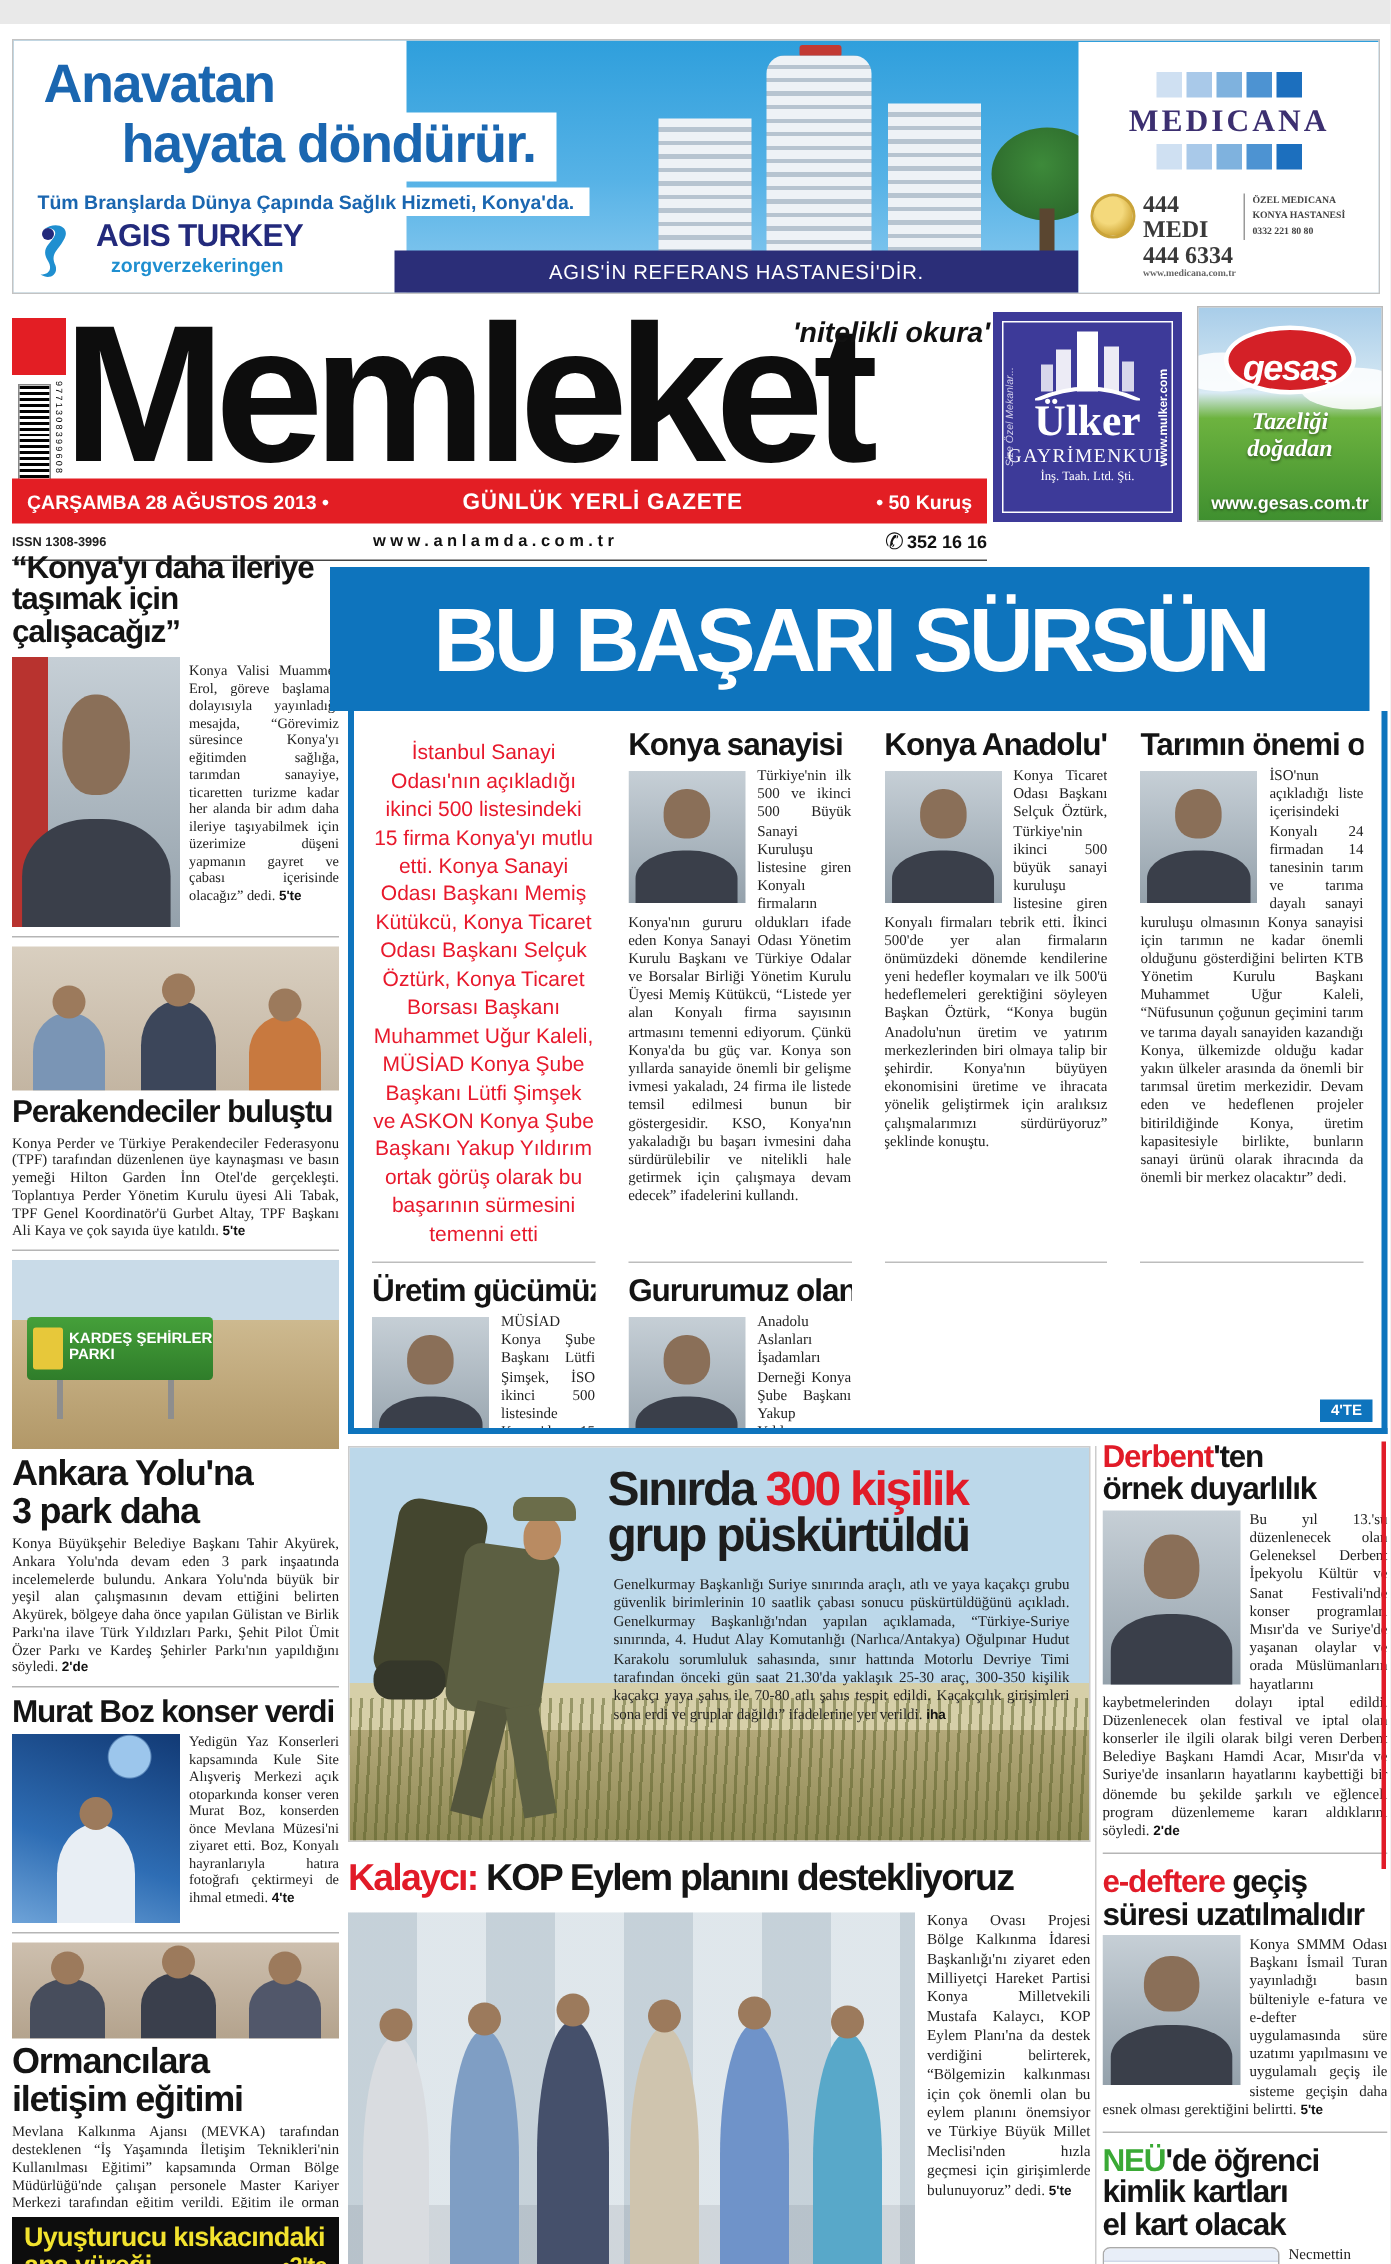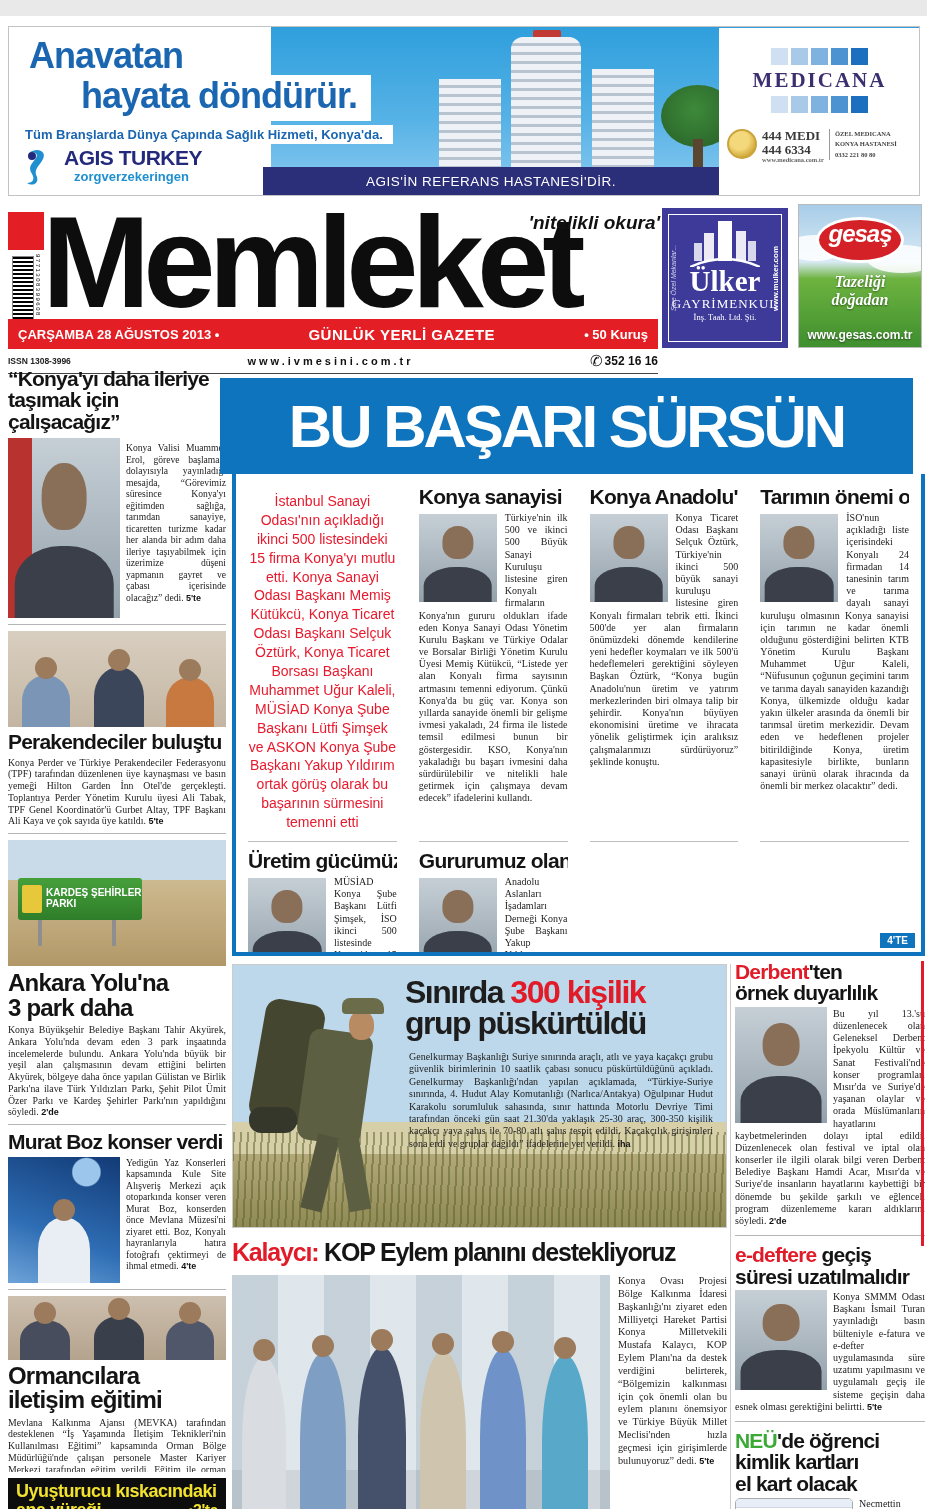--- a/index.html
+++ b/index.html
@@ -40,21 +40,21 @@
   .ad-strip{position:absolute;left:254px;top:140px;width:456px;height:29px;background:#2b2e78;color:#fff;
       display:flex;align-items:center;justify-content:center;font-size:13.5px;letter-spacing:.5px;}
   .ad-med{position:absolute;left:710px;top:1px;width:201px;height:168px;background:#fff;padding-top:20px;font-family:Liberation Serif, serif;}
   .med-squares{display:flex;gap:3px;justify-content:center;}
   .med-sq{width:17px;height:17px;}
   .sq1{background:#cfe0f2;}.sq2{background:#a9c9e9;}.sq3{background:#7fb2de;}.sq4{background:#4d93d2;}.sq5{background:#1c6fbe;}
   .med-name{text-align:center;font-size:21px;font-weight:700;color:#3c2f70;letter-spacing:2px;margin:3px 0;}
   .med-bottom{display:flex;margin-top:16px;padding:0 8px;align-items:flex-start;gap:5px;}
   .med-seal{width:30px;height:30px;border-radius:50%;flex:none;
       background:radial-gradient(circle at 40% 35%,#f4d97c 0 40%,#b8860b 100%);border:2px solid #caa43a;}
-  .med-phone{font-size:13px;font-weight:900;color:#3a3a3a;line-height:1.05;}
+  .med-phone{font-size:16px;font-weight:900;color:#3a3a3a;line-height:1.05;}
   .med-site{font-size:6.5px;color:#666;font-weight:700;}
   .med-right{border-left:1px solid #999;padding-left:5px;font-size:6.5px;color:#444;line-height:1.6;font-weight:700;}
 
   
   .mh-red-square{position:absolute;left:8px;top:196px;width:36px;height:38px;background:#e31e24;}
   .mh-barcode{position:absolute;left:12px;top:240px;width:22px;height:80px;
       background:repeating-linear-gradient(180deg,#000 0 2px,#fff 2px 4px);border:1px solid #888;}
   .mh-barcode-num{position:absolute;left:35px;top:238px;font-size:6px;writing-mode:vertical-rl;
       letter-spacing:1.5px;color:#000;}
   .mh-title{position:absolute;left:42px;top:193px;width:622px;height:112px;overflow:hidden;z-index:1;
@@ -82,21 +82,21 @@
   .ulker-l1{text-align:center;color:#fff;font-size:13px;letter-spacing:1px;font-family:Liberation Serif, serif;}
   .ulker-l2{text-align:center;color:#fff;font-size:8.5px;font-family:"Liberation Serif",serif;}
   .ulker-side-r{position:absolute;right:1px;top:8px;bottom:8px;writing-mode:vertical-rl;transform:rotate(180deg);
       font-size:8px;color:#fff;font-weight:700;text-align:center;}
   .ulker-side-l{position:absolute;left:1px;top:8px;bottom:8px;writing-mode:vertical-rl;transform:rotate(180deg);
       font-size:7px;color:#cfcdea;font-style:italic;text-align:center;}
   .ad-gesas{position:absolute;left:798px;top:188px;width:124px;height:144px;border:1px solid #bbb;overflow:hidden;
       background:linear-gradient(180deg,#a8cde9 0%,#d9eaf4 40%,#6db33f 52%,#3f8f2f 100%);}
   .cloud{position:absolute;background:#fff;border-radius:50%;opacity:.85;}
   .gesas-logo{position:absolute;left:50%;top:12px;transform:translateX(-50%);width:88px;height:46px;
-      background:#d42027;border-radius:50%/50%;border:3px solid #fff;display:flex;align-items:flex-start;justify-content:center;}
+      background:#d42027;border-radius:50%/50%;border:3px solid #fff;display:flex;align-items:flex-end;justify-content:center;}
   .gesas-logo span{color:#fff;font-size:24px;font-weight:900;font-style:italic;letter-spacing:-1px;}
   .gesas-tag{position:absolute;left:0;right:0;top:68px;text-align:center;color:#fff;
       font-family:"Liberation Serif",serif;font-style:italic;font-size:16px;font-weight:700;line-height:1.12;
       text-shadow:0 1px 2px rgba(0,0,0,.45);}
   .gesas-site{position:absolute;left:0;right:0;bottom:5px;text-align:center;color:#fff;font-size:12px;
       font-weight:900;text-shadow:0 1px 2px rgba(0,0,0,.5);}
 
   
   .left-col{position:absolute;left:8px;top:352px;width:218px;height:1104px;overflow:hidden;}
   .lc-divider{border-top:1px solid #b5b5b5;margin:6px 0;}
@@ -253,21 +253,21 @@
   <div class="mh-barcode-num">9771308399608</div>
   <div class="mh-title">Memleket</div>
   <div class="mh-tagline">'nitelikli okura'</div>
   <div class="mh-bar">
     <span class="mh-bar-date">ÇARŞAMBA 28 AĞUSTOS 2013 •</span>
     <span class="mh-bar-kind">GÜNLÜK YERLİ GAZETE</span>
     <span class="mh-bar-price">• 50 Kuruş</span>
   </div>
   <div class="mh-underrow">
     <span class="mh-issn">ISSN 1308-3996</span>
-    <span class="mh-site">www.ivmesini.com.tr</span>
+    <span class="mh-site">www.anlamda.com.tr</span>
     <span class="mh-phone">
       <span class="mh-phone-icon">✆</span>
       <span>352 16 16</span>
     </span>
   </div>
 
   <div class="ad-ulker">
     <div class="ulker-inner">
       <svg class="ulker-bldg" width="70" height="48" viewBox="0 0 70 48">
         <rect x="28" y="2" width="14" height="40" fill="#fff"></rect>

